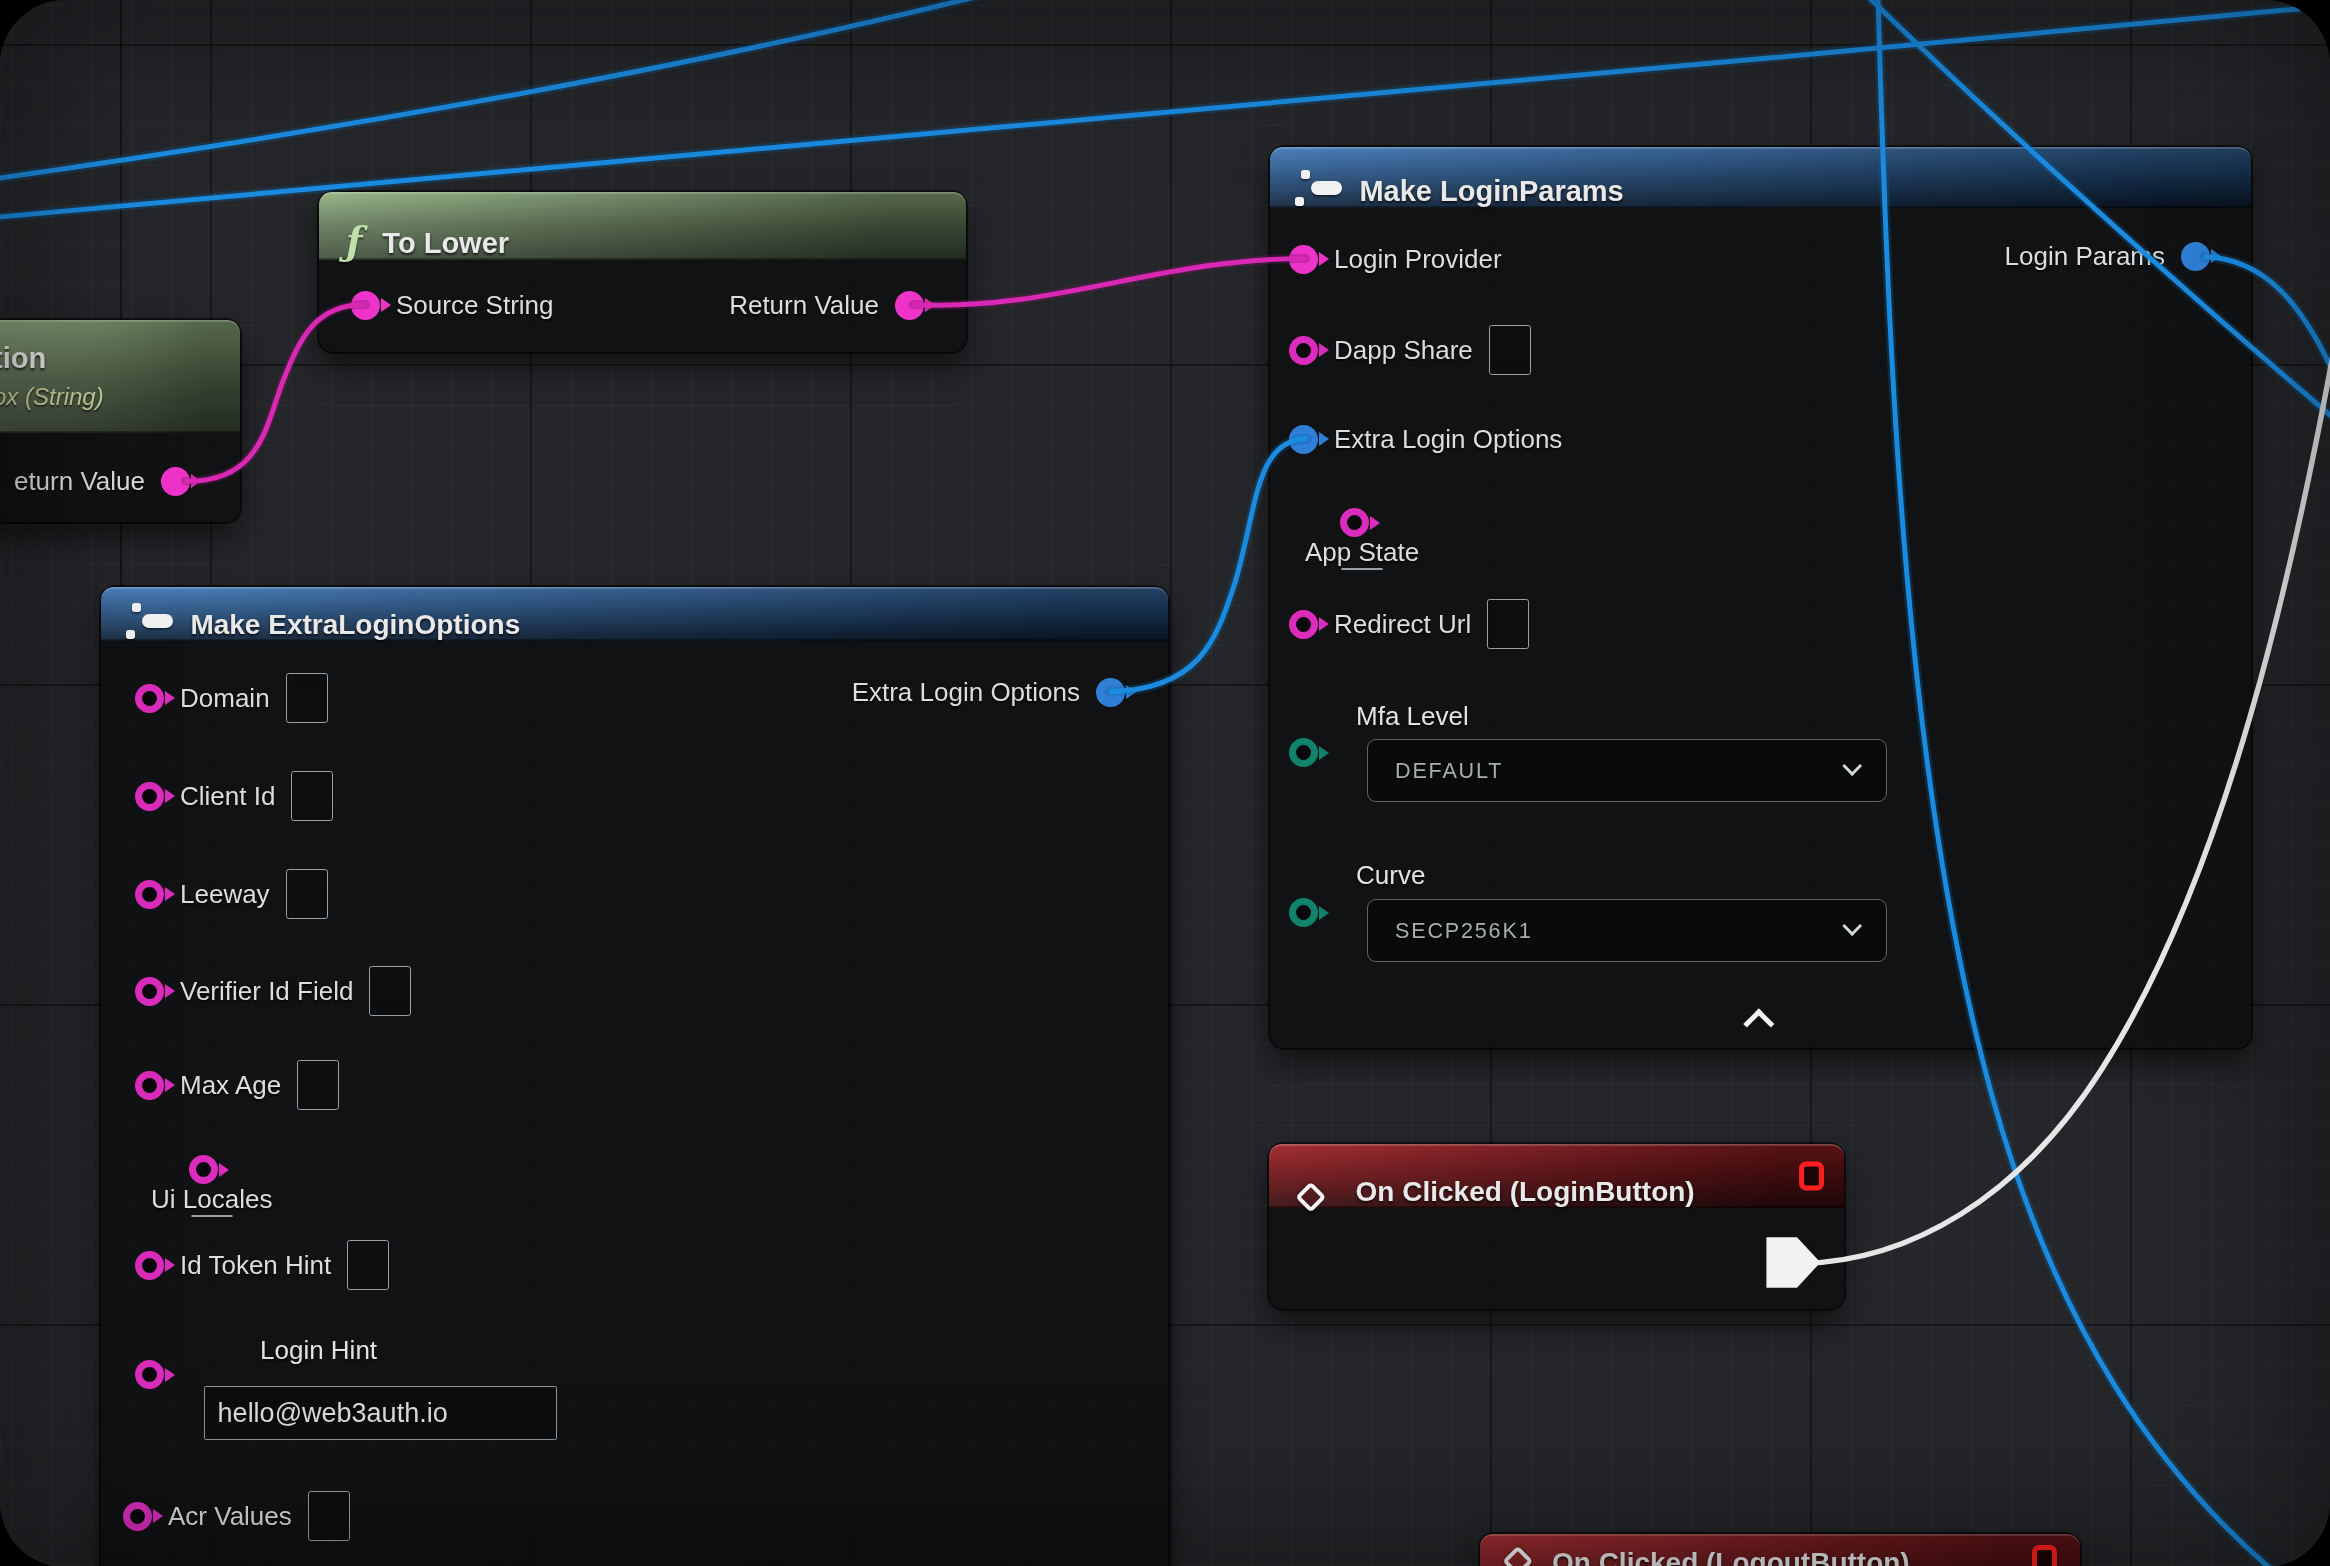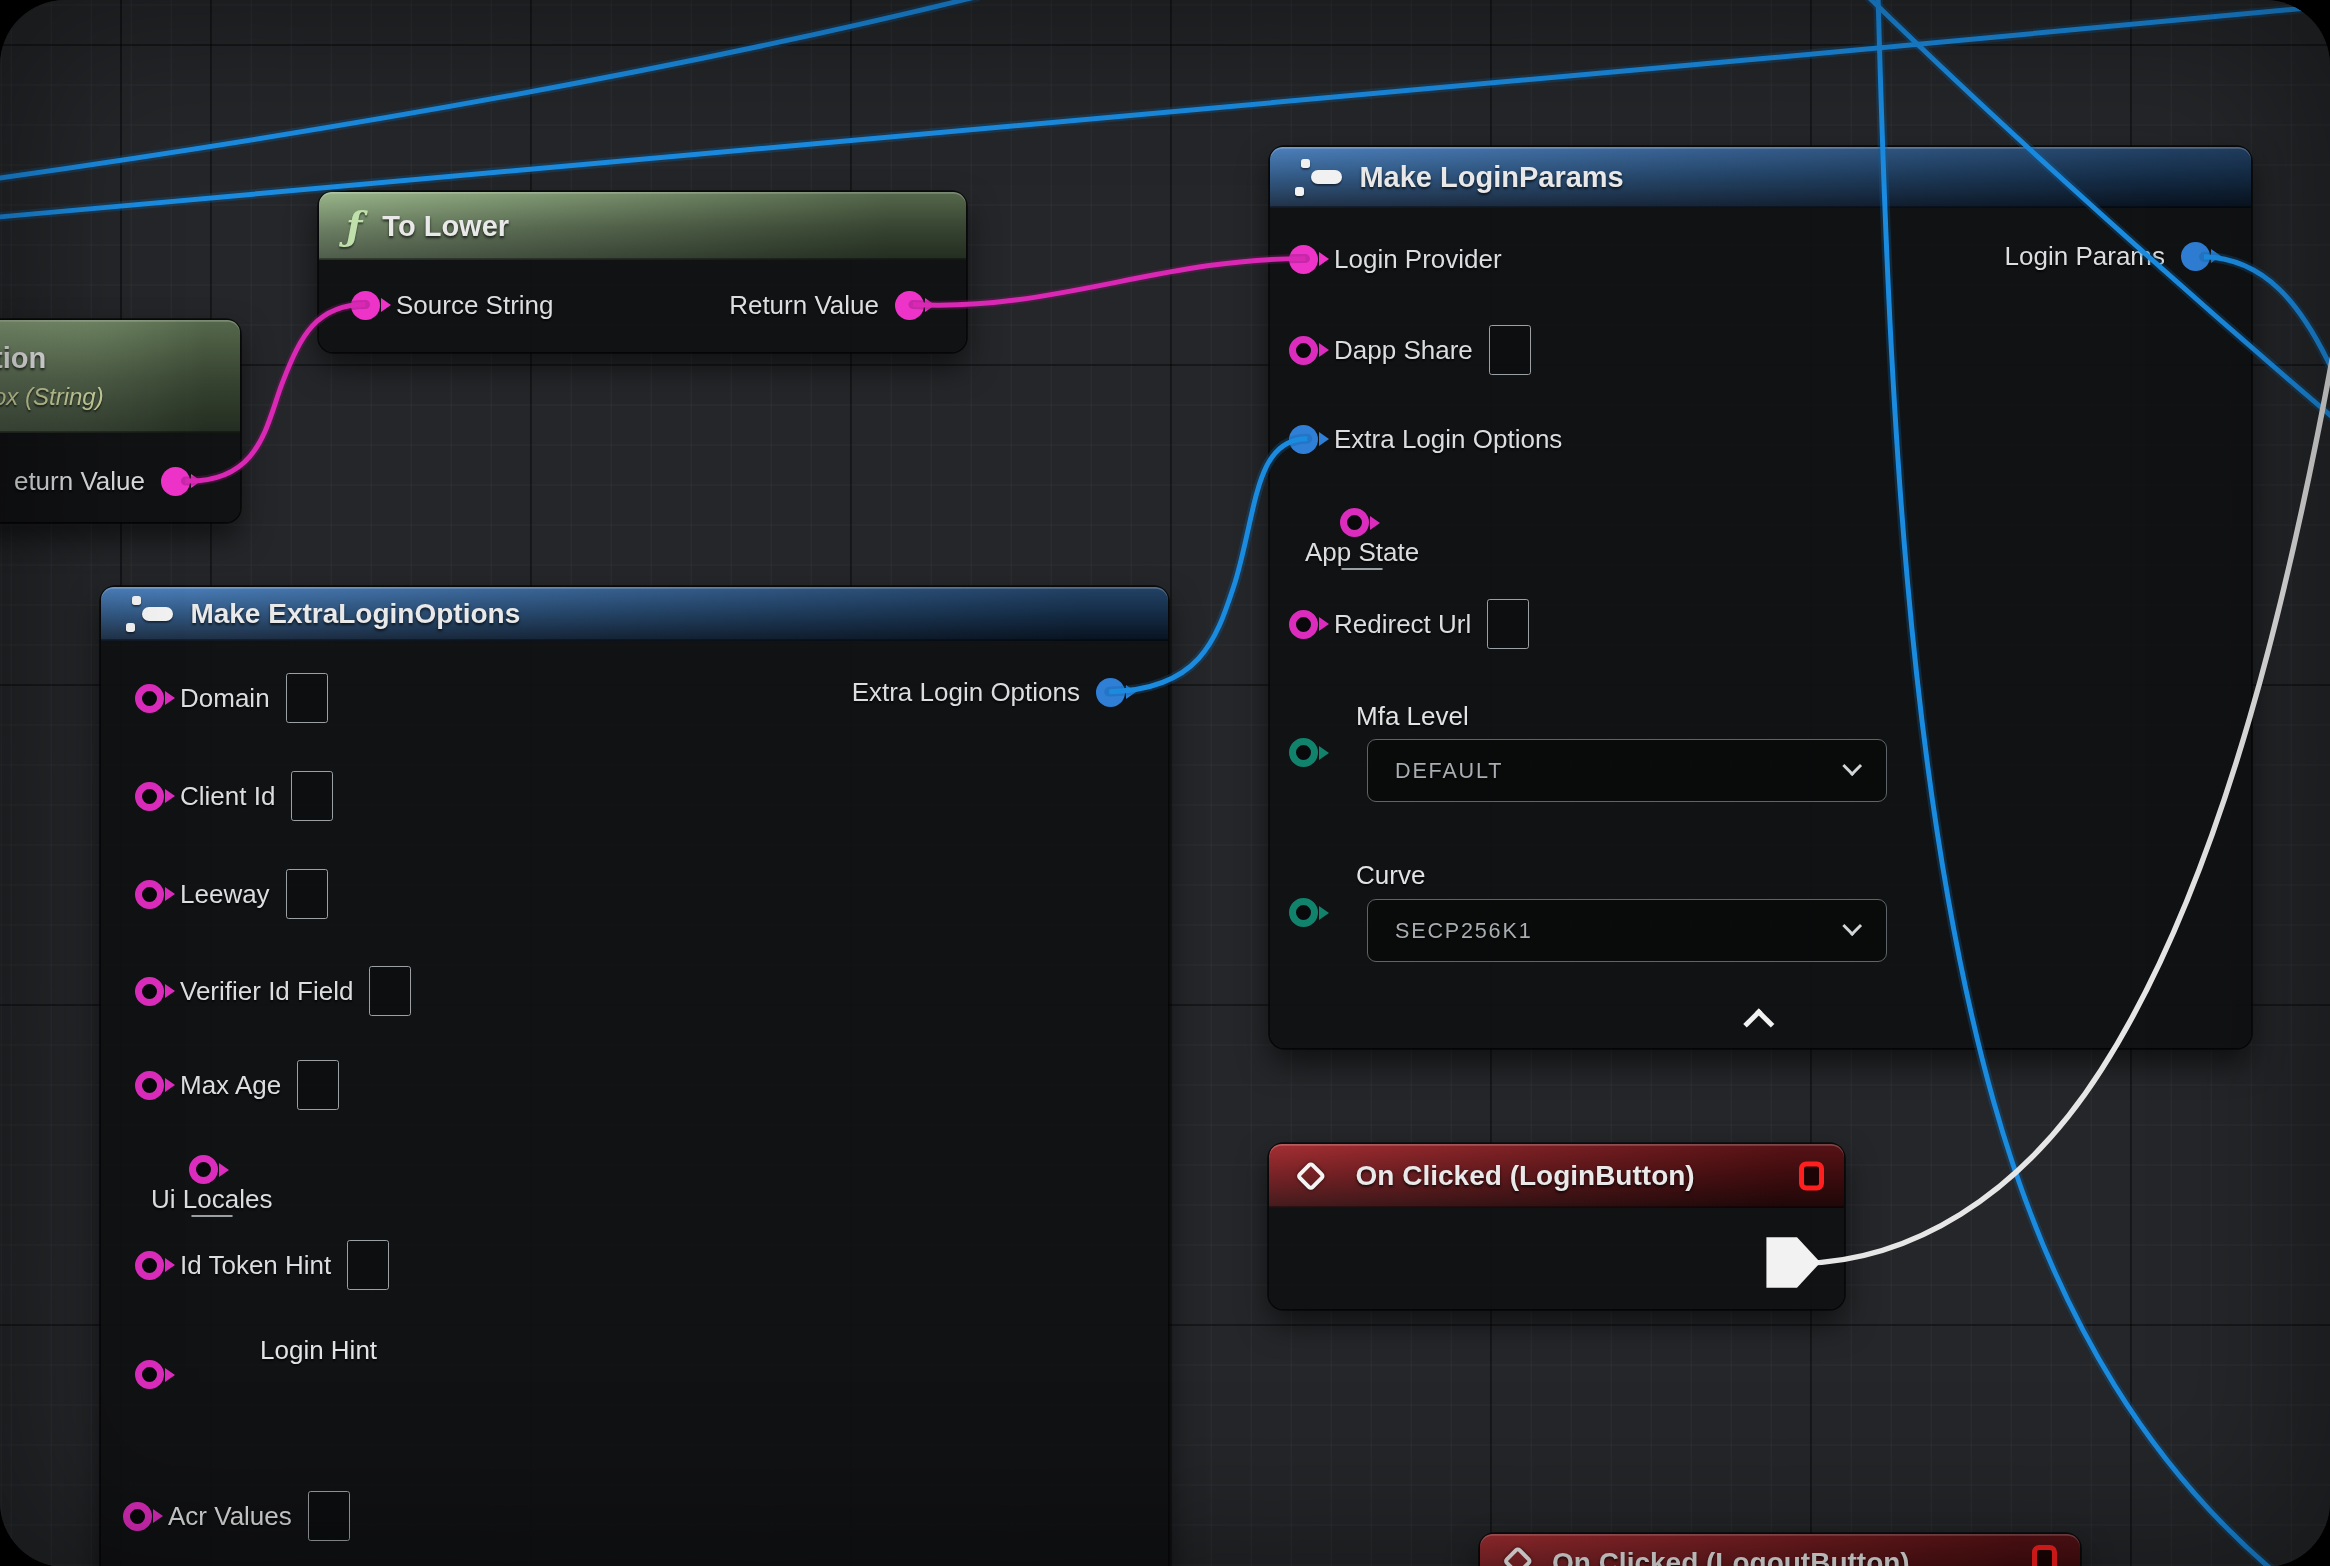--- a/index.html
+++ b/index.html
@@ -13,21 +13,21 @@
       repeating-linear-gradient(to right, rgba(255,255,255,0.035) 0 0.9px, transparent 0.9px 40px),
       repeating-linear-gradient(to bottom, rgba(255,255,255,0.035) 0 0.9px, transparent 0.9px 40px);
     background-position: 210px 0, 0 44px, 10.8px 0, 0 4.5px;
     font-family:"Liberation Sans", sans-serif;
   }
   .vignette{position:absolute;inset:0;z-index:6;pointer-events:none;border-radius:65px;
     box-shadow:inset 0 0 144px 27px rgba(0,0,0,0.38);}
   
   .node{position:absolute;border-radius:14.4px;background:rgba(16,17,18,0.93);
     box-shadow:0 14.4px 31px rgba(0,0,0,0.55), 0 0 0 1.8px rgba(5,5,6,0.8);z-index:2;}
-  .nhead{position:absolute;left:0;right:0;top:0;border-radius:12.6px 12.6px 0 0;display:flex;align-items:center;
+  .nhead{position:absolute;left:0;right:0;top:0;border-radius:12.6px 12.6px 0 0;display:flex;align-items:flex-end;
     box-shadow:inset 0 1.8px 0 rgba(255,255,255,0.22), inset 0 -1.8px 0 rgba(0,0,0,0.45);}
   .nhead.green{background:
       linear-gradient(to right, rgba(255,255,255,0.10), rgba(0,0,0,0.40) 88%),
       linear-gradient(to bottom,#8fae7e,#5c7252 52%,#3a4936);}
   .nhead.blue{background:
       linear-gradient(to right, rgba(255,255,255,0.07), rgba(0,0,0,0.45) 92%),
       linear-gradient(to bottom,#4079bb,#25507f 48%,#0f2138);}
   .nhead.red{background:
       linear-gradient(to right, rgba(255,255,255,0.06), rgba(0,0,0,0.45) 90%),
       linear-gradient(to bottom,#a02227,#701519 48%,#360d0f);}
@@ -184,20 +184,21 @@
         </span>
       <span class="plabel">Id Token Hint</span>
       <span class="valuebox"></span>
     </div>
 
     <div class="flabel" style="left:159px;top:748px;">Login Hint</div>
     <span class="pin hollow hpink" style="position:absolute;left:34px;top:773px;">
         <span class="c"></span>
         <span class="nub"></span>
       </span>
+    <input class="textinput" readonly="" style="left: 103px; top: 799px; width: 353px; height: 54px;" value="hello@web3auth.io">
 
     <div class="row" style="left:22px;top:909px;">
       <span class="pin hollow hpink">
           <span class="c"></span>
           <span class="nub"></span>
         </span>
       <span class="plabel">Acr Values</span>
       <span class="valuebox"></span>
     </div>
   </div>

